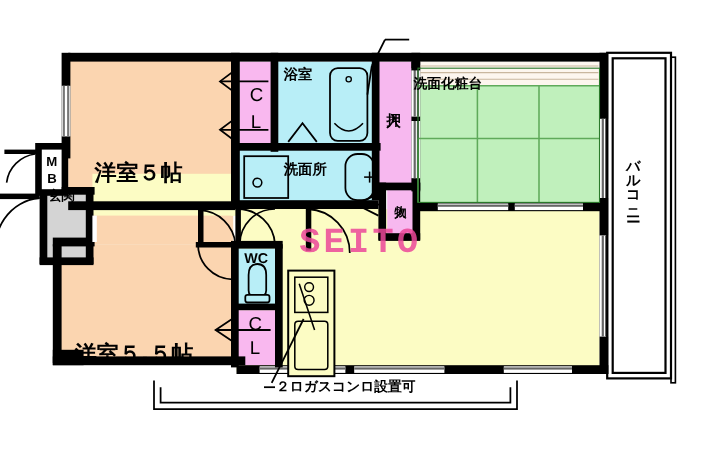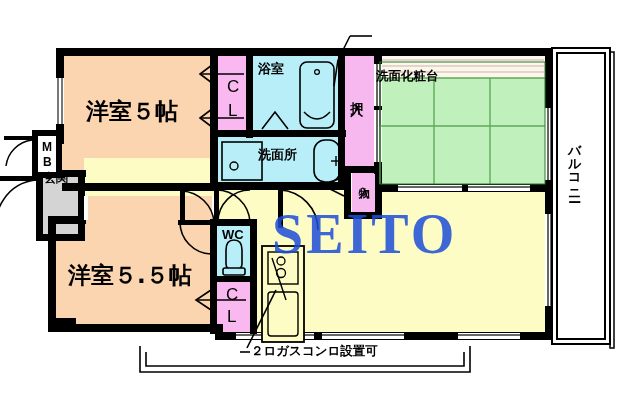--- a/index.html
+++ b/index.html
@@ -31,34 +31,34 @@
     white-space: nowrap;
     line-height: 1;
     user-select: none;
   }
   .vert {
     writing-mode: vertical-rl;
     text-orientation: upright;
     line-height: 1.02;
     white-space: nowrap;
   }
-  .room-big { font-size: 23px; letter-spacing: 0px; }
+  .room-big { font-size: 20px; letter-spacing: 0px; margin-top: 47px; }
   .small-10 { font-size: 11px; font-weight: 700; }
   .small-11 { font-size: 12px; font-weight: 700; }
   .small-12 { font-size: 13px; font-weight: 700; }
   .cl-letter { font-size: 17px; font-weight: 400; font-family: "Liberation Sans", sans-serif; }
   .wc-letter { font-size: 13px; font-weight: 700; font-family: "Liberation Sans", sans-serif; }
   .note { font-size: 12.5px; font-weight: 700; }
   .mb-letter { font-size: 12px; font-weight: 700; font-family: "Liberation Sans", sans-serif; }
   .watermark {
     position: absolute;
-    font-family: Liberation Serif, serif;
+    font-family: Liberation Mono, monospace;
     font-weight: 700;
-    font-size: 56px;
-    color: #1d4ed8;
+    font-size: 32px;
+    color: #ec4899;
     letter-spacing: 3px;
     opacity: 0.85;
     user-select: none;
   }
 </style>
 </head>
 <body>
 
 <div id="plan">
 

